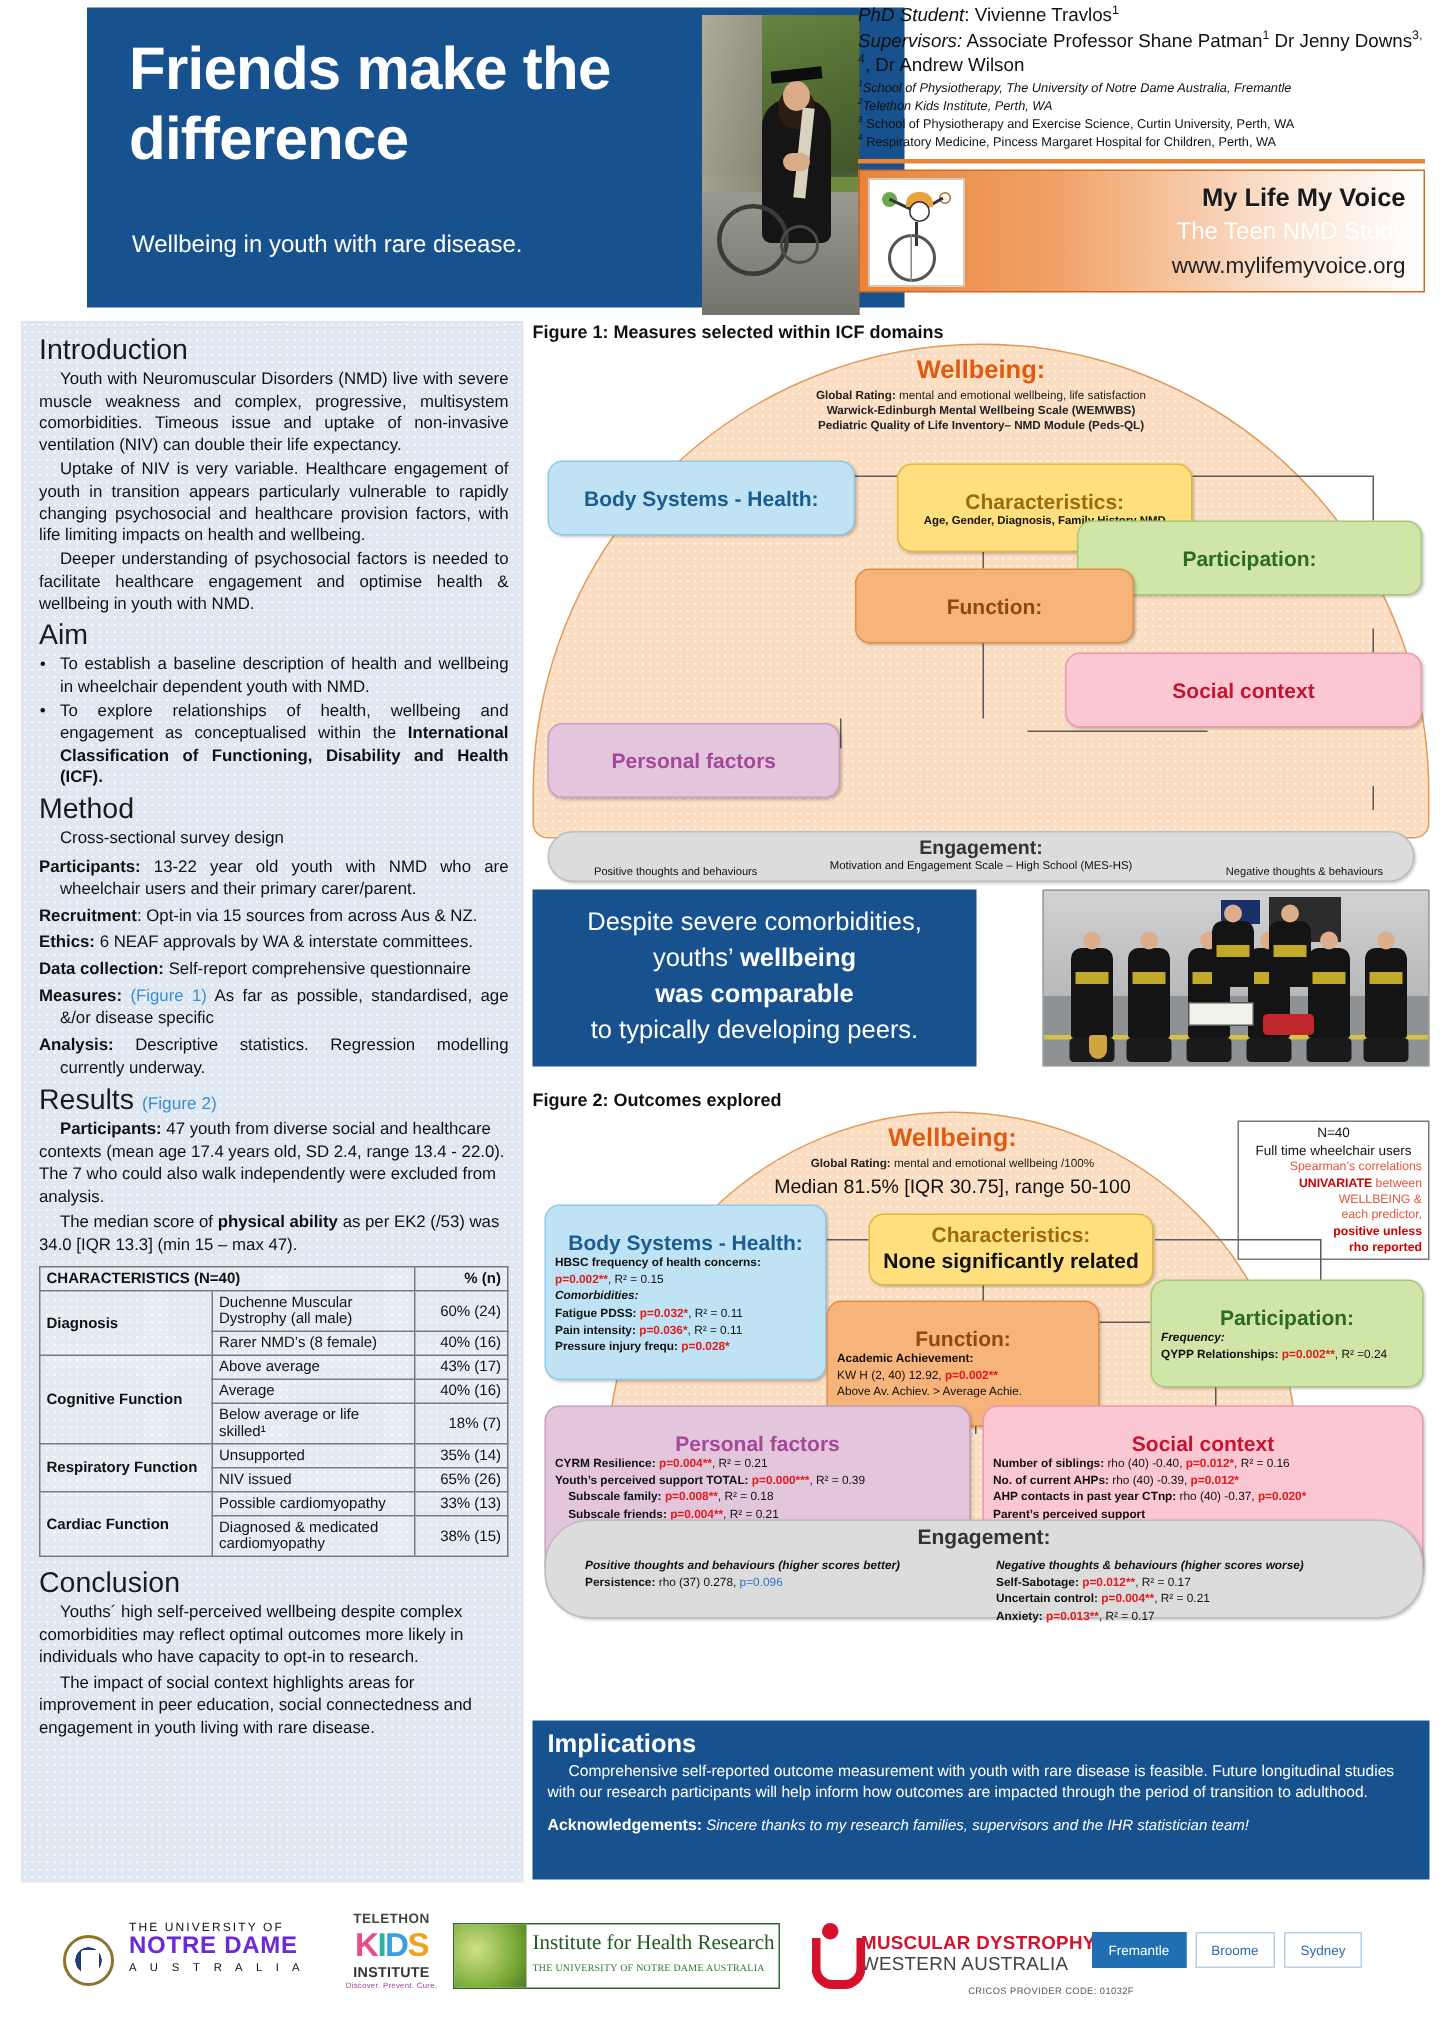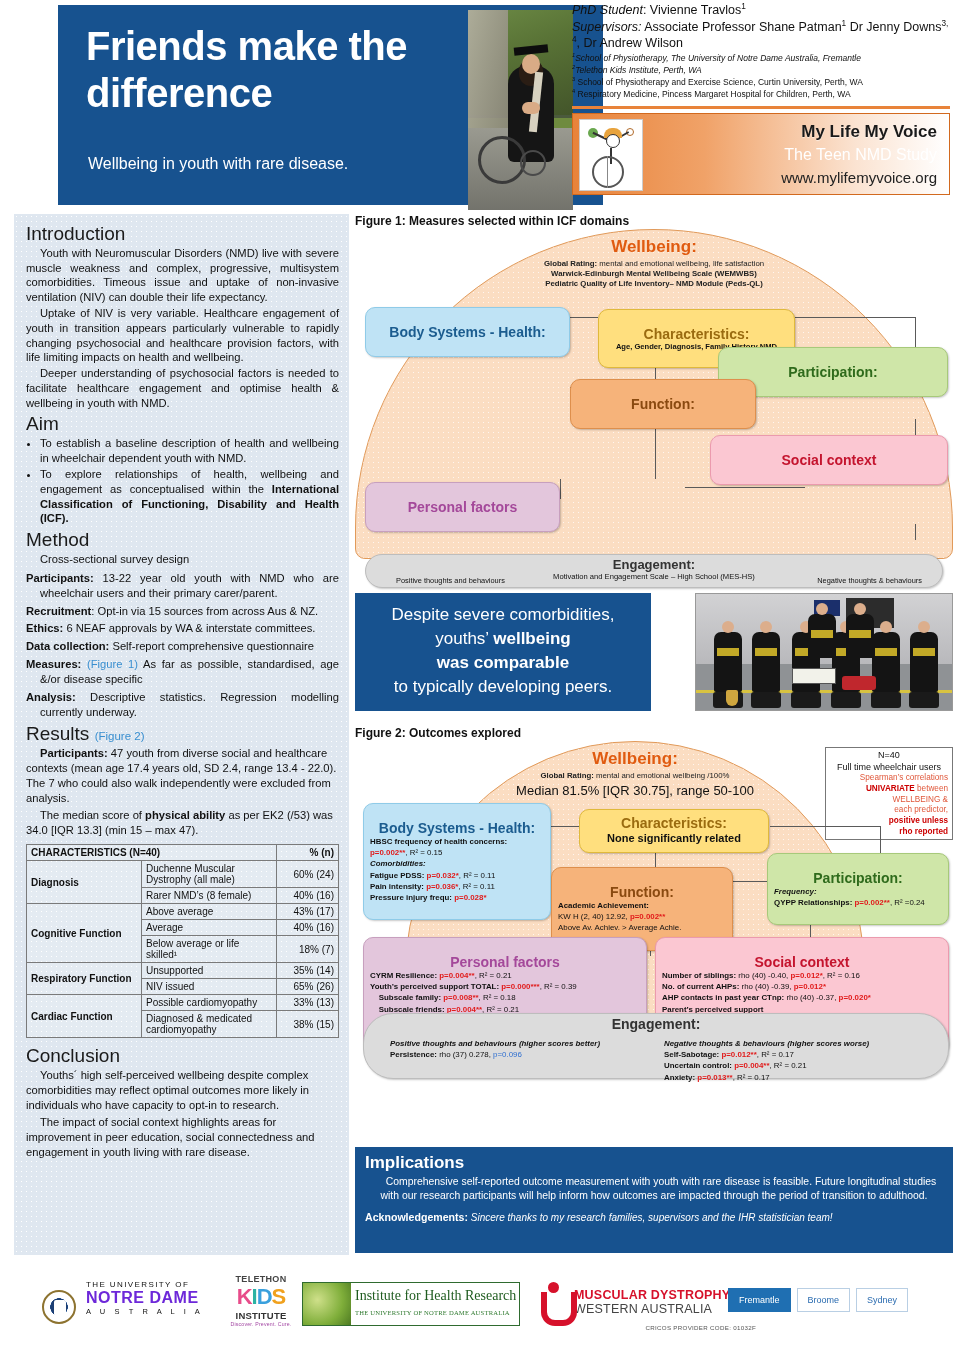--- a/index.html
+++ b/index.html
@@ -197,21 +197,21 @@
   .stat { font-size:7.9px; line-height:1.42; }
   .stat b { font-weight:bold; }
   .it { font-style:italic; }
 
   
   #implications {
     position:absolute; left:355px; top:1147px; width:598px; height:106px;
     background:#17528f; color:#fff; padding:6px 10px;
   }
   #imp-h { font-size:17px; font-weight:bold; margin:0 0 2px; }
-  #imp-b { font-size:10.4px; line-height:1.38; text-indent:14px;text-align:center; }
+  #imp-b { font-size:10.4px; line-height:1.38; text-indent:14px; }
   #ack { font-size:10.6px; margin-top:7px; }
   #ack b { font-weight:bold; }
   #ack i { font-style:italic; font-size:10px; }
 
   
   #footer { position:absolute; left:0; top:1262px; width:768px; height:95px; background:#fff; }
   .logo { position:absolute; }
   .nd-seal { position:absolute; left:0; top:10px; width:34px; height:34px;
     border:2px solid #8d7330; border-radius:50%; background:radial-gradient(#1d3f73 40%,#2e5fa3 41%,#fff 42%); }
   .nd-seal::after{content:"";position:absolute;left:10px;top:8px;width:12px;height:16px;background:#fff;border-radius:2px;}
@@ -526,21 +526,21 @@
           <div class="stat">  <span class="p-red" style="font-weight:bold">p=0.002**</span>, R² = 0.15</div>
           <div class="stat"><span class="it" style="font-weight:bold">Comorbidities:</span></div>
           <div class="stat"><b>Fatigue PDSS: </b><span class="p-red" style="font-weight:bold">p=0.032*</span>, R² = 0.11</div>
           <div class="stat"><b>Pain intensity: </b><span class="p-red" style="font-weight:bold">p=0.036*</span>, R² = 0.11</div>
           <div class="stat"><b>Pressure injury frequ: </b><span class="p-red" style="font-weight:bold">p=0.028*</span></div>
         </div>
     </div>
 
     <div class="box yellow-box" style="left:224px;top:68px;width:190px;padding:5px 6px;">
       <div class="bt">Characteristics:</div>
-      <div class="stat" style="text-align:center;font-weight:bold;font-size:11px;">None significantly related</div>
+      <div class="stat" style="text-align:center;font-weight:bold;font-size:14px;">None significantly related</div>
     </div>
 
     <div class="box green-box" style="left:412px;top:112px;width:182px;">
       <div class="bt">Participation:</div>
       <div class="stat" id="f2-part">
           <div class="stat"><span class="it" style="font-weight:bold">Frequency:</span></div>
           <div class="stat"><b>QYPP Relationships: </b><span class="p-red" style="font-weight:bold">p=0.002**</span>, R² =0.24</div>
         </div>
     </div>
 

